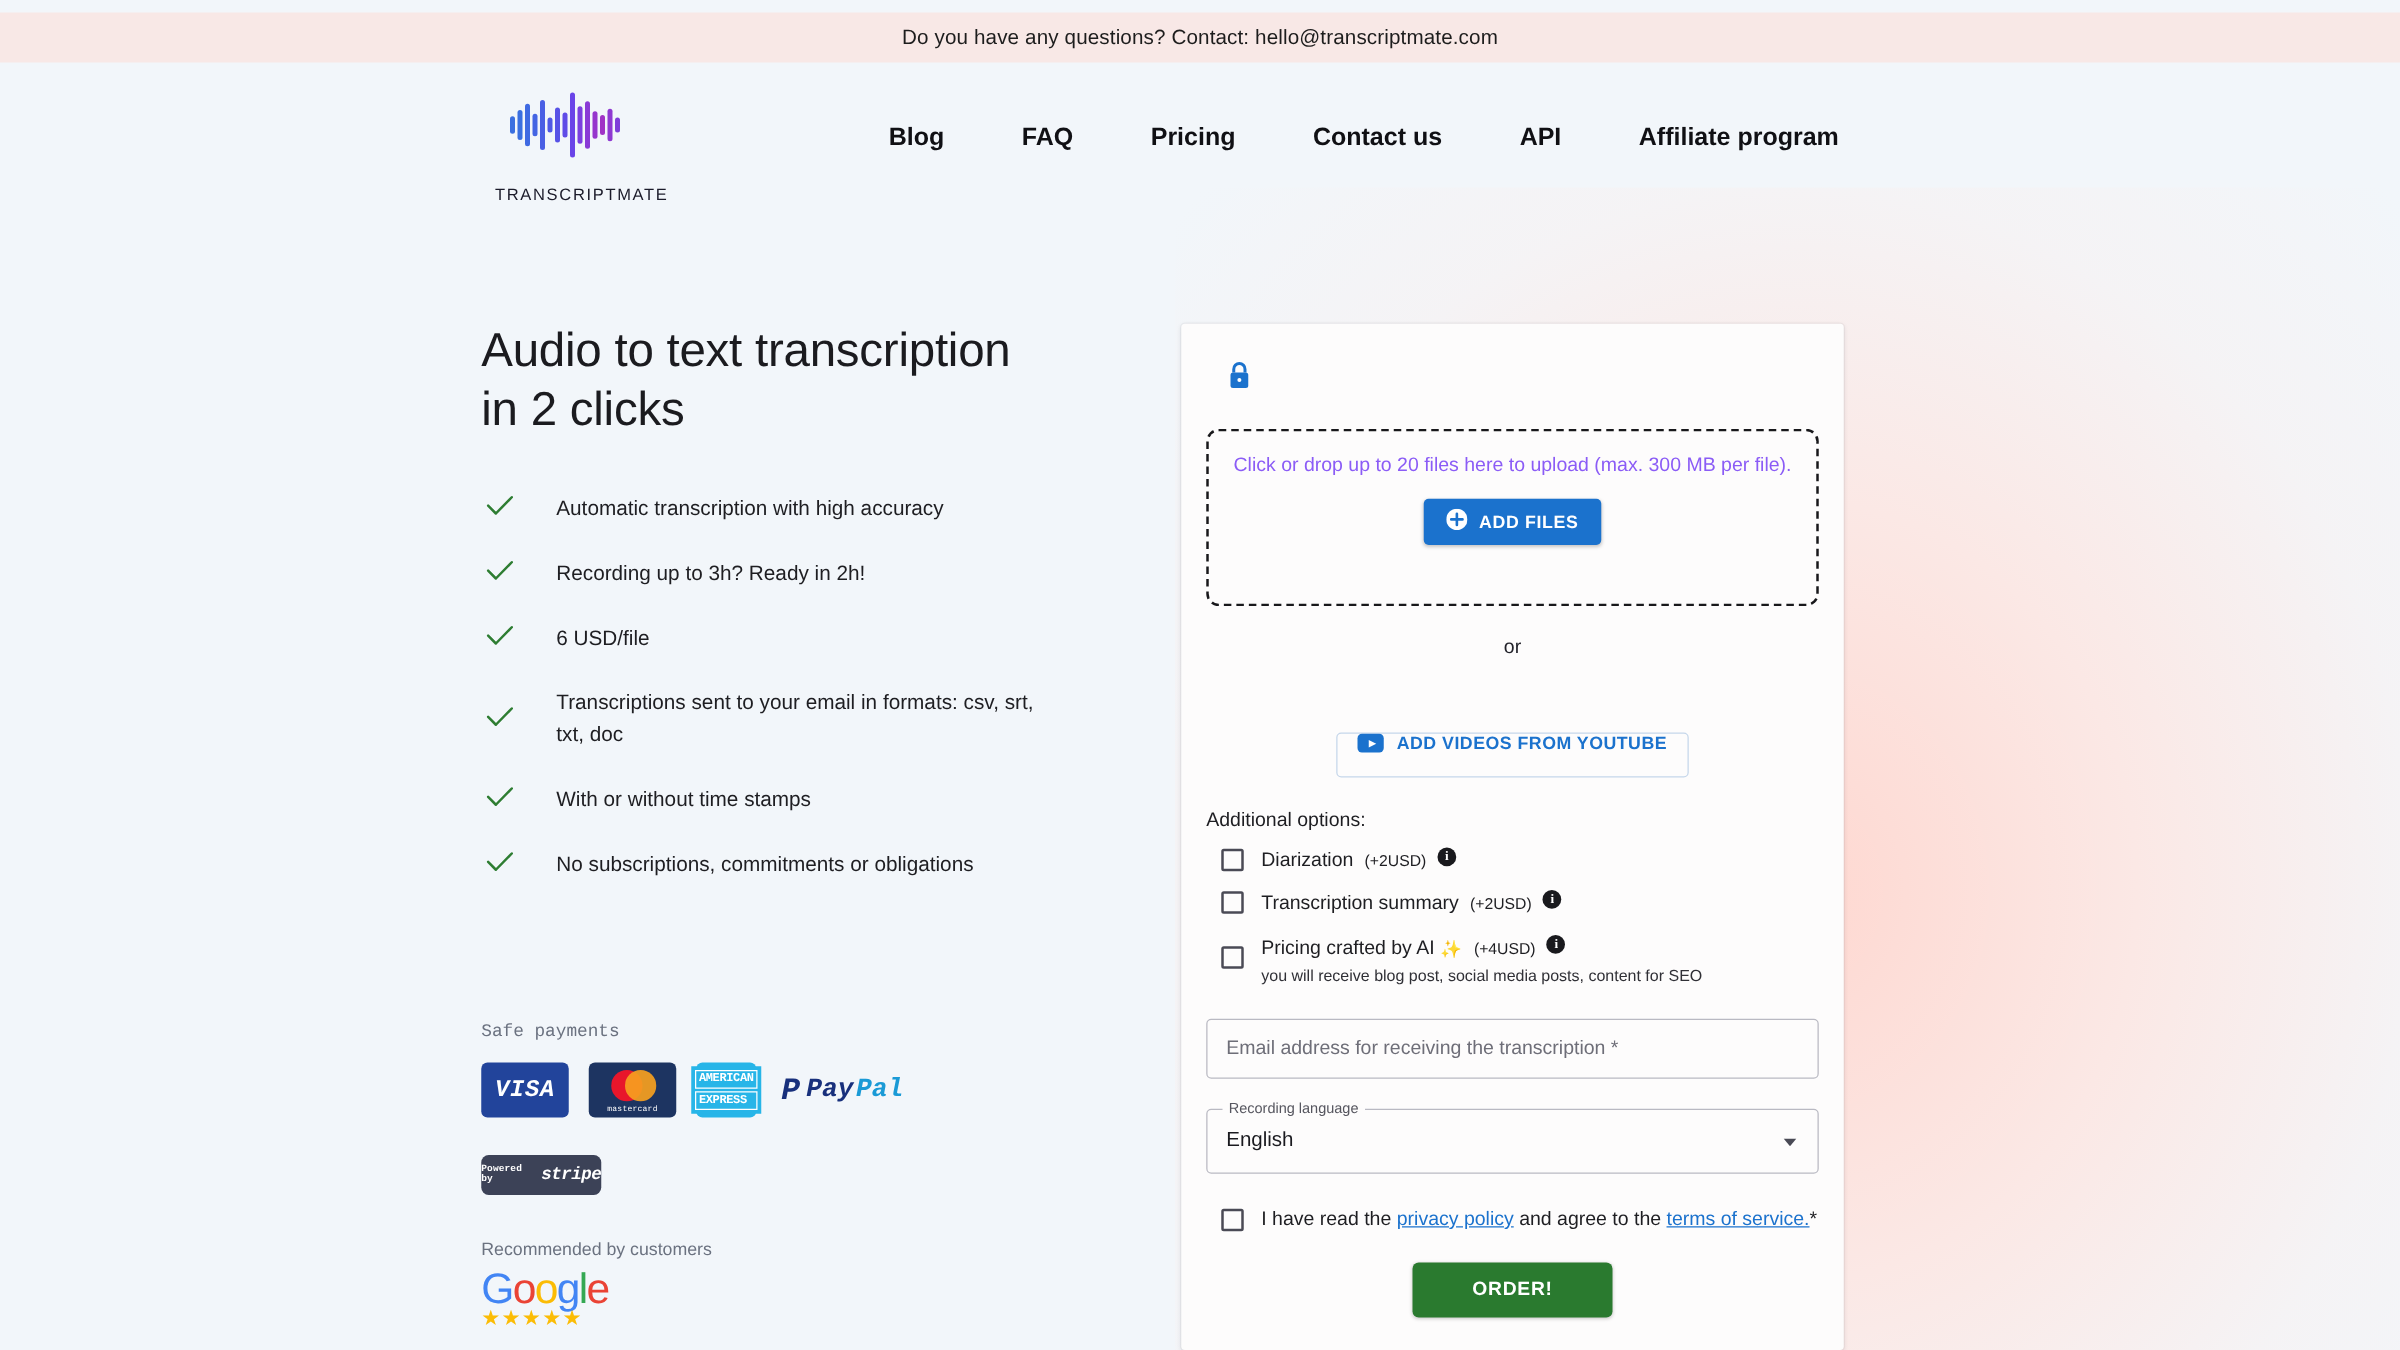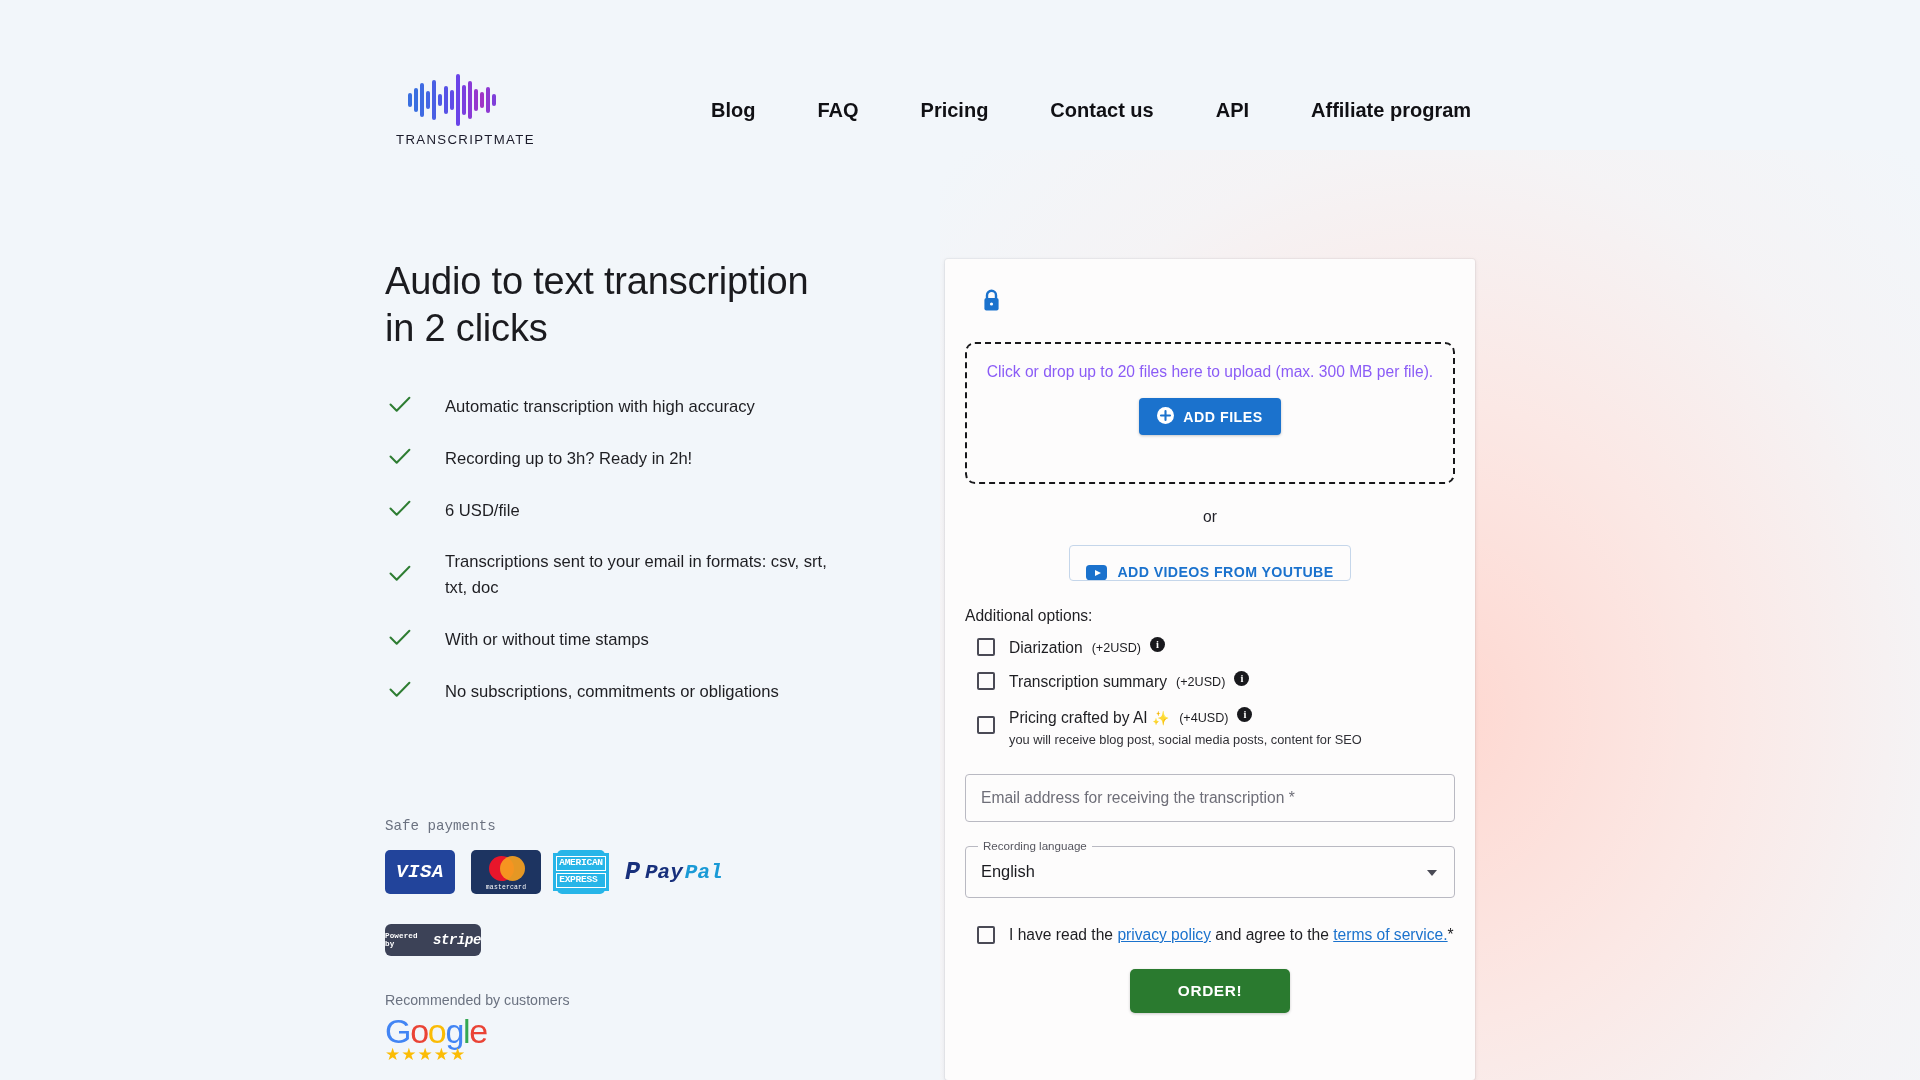--- a/index.html
+++ b/index.html
@@ -77,21 +77,21 @@
     justify-content: center;
     gap: 2.6px;
     height: 56px;
   }
   #logo .wave i {
     display: block;
     width: 3.4px;
     border-radius: 2px;
   }
   #logo .brand {
-    margin-top: 4px;
+    margin-top: 20px;
     font-size: 13.2px;
     letter-spacing: 1.35px;
     color: #1b1b2a;
     font-weight: 400;
   }
 
   #nav {
     position: absolute;
     left: 680px;
     top: 0;
@@ -264,23 +264,24 @@
   #or { text-align: center; margin-top: 24px; font-size: 15.6px; color: #22222a; }
 
   #yt-wrap { display: flex; justify-content: center; margin-top: 19px; }
   #youtube {
     height: 36px; padding: 0 16px;
     background: #fdfcfc;
     border: 1px solid #c5d6ea;
     border-radius: 4px;
     color: #1b72cd;
     font-size: 14.2px; font-weight: bold; letter-spacing: .4px;
-    display: flex; align-items: flex-end; gap: 10px;
+    display: flex; align-items: flex-start; gap: 10px;
     cursor: pointer;
     font-family: "Liberation Sans", sans-serif;
+    margin-top: 40px;
   }
   #youtube .ytico {
     width: 21px; height: 15px; border-radius: 3.6px;
     background: #1b72cd;
     display:flex; align-items:center; justify-content:center;
   }
   #youtube .ytico i {
     width: 0; height: 0;
     border-left: 6px solid #fff;
     border-top: 3.6px solid transparent;
@@ -384,20 +385,23 @@
     font-family: "Liberation Sans", sans-serif;
     box-shadow: 0 1px 3px rgba(0,0,0,.2);
   }
 </style>
 </head>
 <body>
 
 <div id="page">
   <div id="glow"></div>
 
+  <div id="announce">
+    <span class="txt">Do you have any questions? Contact: hello@transcriptmate.com</span>
+  </div>
 
   <div id="header">
     <div id="logo">
       <div class="wave">
         <i style="height:14px;background:#3a6fe0"></i>
         <i style="height:24px;background:#3a6fe0"></i>
         <i style="height:34px;background:#3f6ae2"></i>
         <i style="height:18px;background:#4465e3"></i>
         <i style="height:40px;background:#4a5fe4"></i>
         <i style="height:12px;background:#5058e5"></i>

